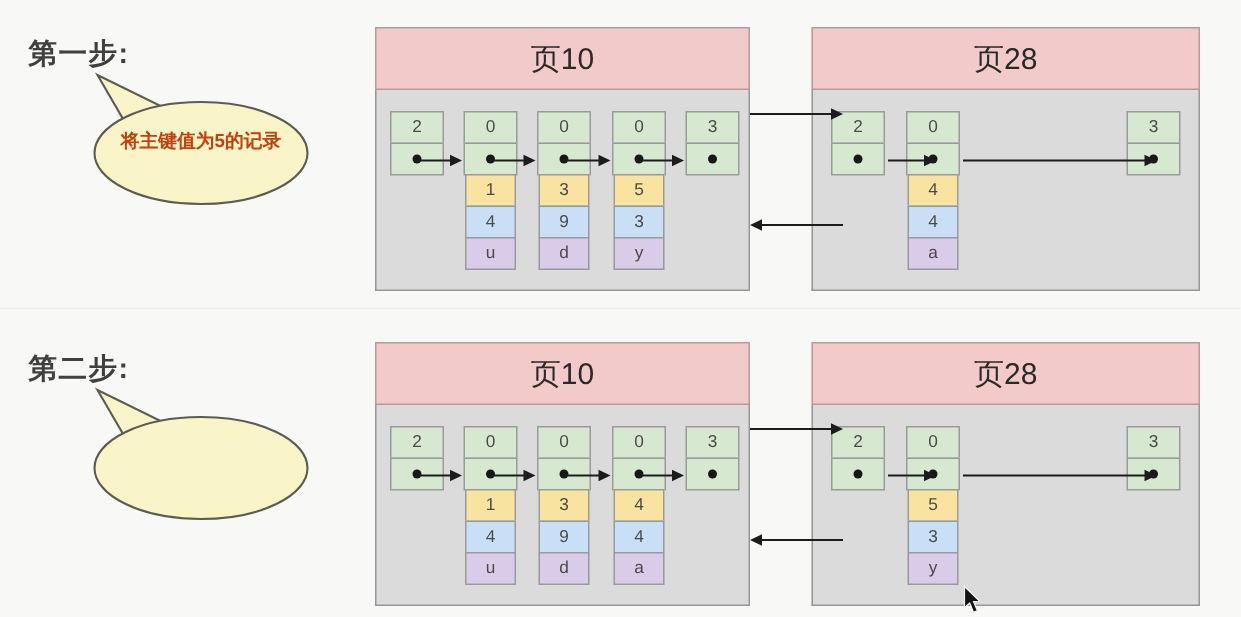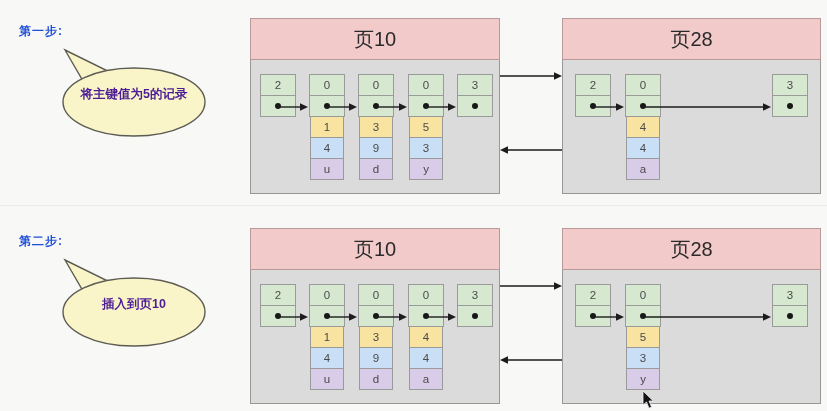--- a/index.html
+++ b/index.html
@@ -6,32 +6,32 @@
   html, body { width: 827px; height: 411px; }
   body {
     position: relative;
     overflow: hidden;
     background: #f8f8f7;
     font-family: "Liberation Sans", "DejaVu Sans", sans-serif;
   }
   .step { position: absolute; left: 0; width: 827px; height: 204px; }
   .step-label {
     position: absolute; left: 19px; top: 23px;
-    font-size: 12px; font-weight: 700; color: #1d4ed8; letter-spacing: 1px;
+    font-size: 19px; font-weight: 700; color: #404040; letter-spacing: 1px;
   }
   .bubble { position: absolute; left: 50px; top: 40px; width: 160px; height: 100px; }
   .bubble svg { position: absolute; left: 0; top: 0; }
   .bubble-text {
     position: absolute; left: 13px; top: 46px; width: 142px;
     text-align: center; font-size: 12.5px; line-height: 17px;
-    color: #4c1d95; font-weight: 600;
+    color: #c2410c; font-weight: 600;
   }
   .page { position: absolute; top: 18px; }
   .page-10 { left: 250px; width: 250px; }
-  .page-28 { left: 562px; width: 259px; }
+  .page-28 { left: 541px; width: 259px; }
   .page-header {
     height: 42px;
     background: var(--page-header-bg, #f2caca);
     border: 1px solid var(--page-header-border, #b99a9a);
     display: flex; align-items: center; justify-content: center;
   }
   .page-title { font-size: 20px; color: #2a2a2a; }
   .page-body {
     position: relative; height: 134px;
     background: var(--page-body-bg, #dbdbdb);
@@ -172,21 +172,20 @@
 
 <section class="step" style="top:210px">
   <span class="step-label">第二步:</span>
 
   <div class="bubble">
     <svg width="160" height="100" viewBox="0 0 160 100">
       <polygon points="15,10 40,53 70,37" fill="#faf4c9" stroke="#5c5c52" stroke-width="1.4"></polygon>
       <ellipse cx="84" cy="62" rx="71" ry="34" fill="#faf4c9" stroke="#5c5c52" stroke-width="1.4"></ellipse>
     </svg>
     <div class="bubble-text">
-      <div>插入到页10</div>
     </div>
   </div>
 
   <div class="page page-10">
     <div class="page-header">
       <span class="page-title">页10</span>
     </div>
     <div class="page-body">
         <div class="record-col" style="left: 9px;">
           <div class="cell green">2</div>

